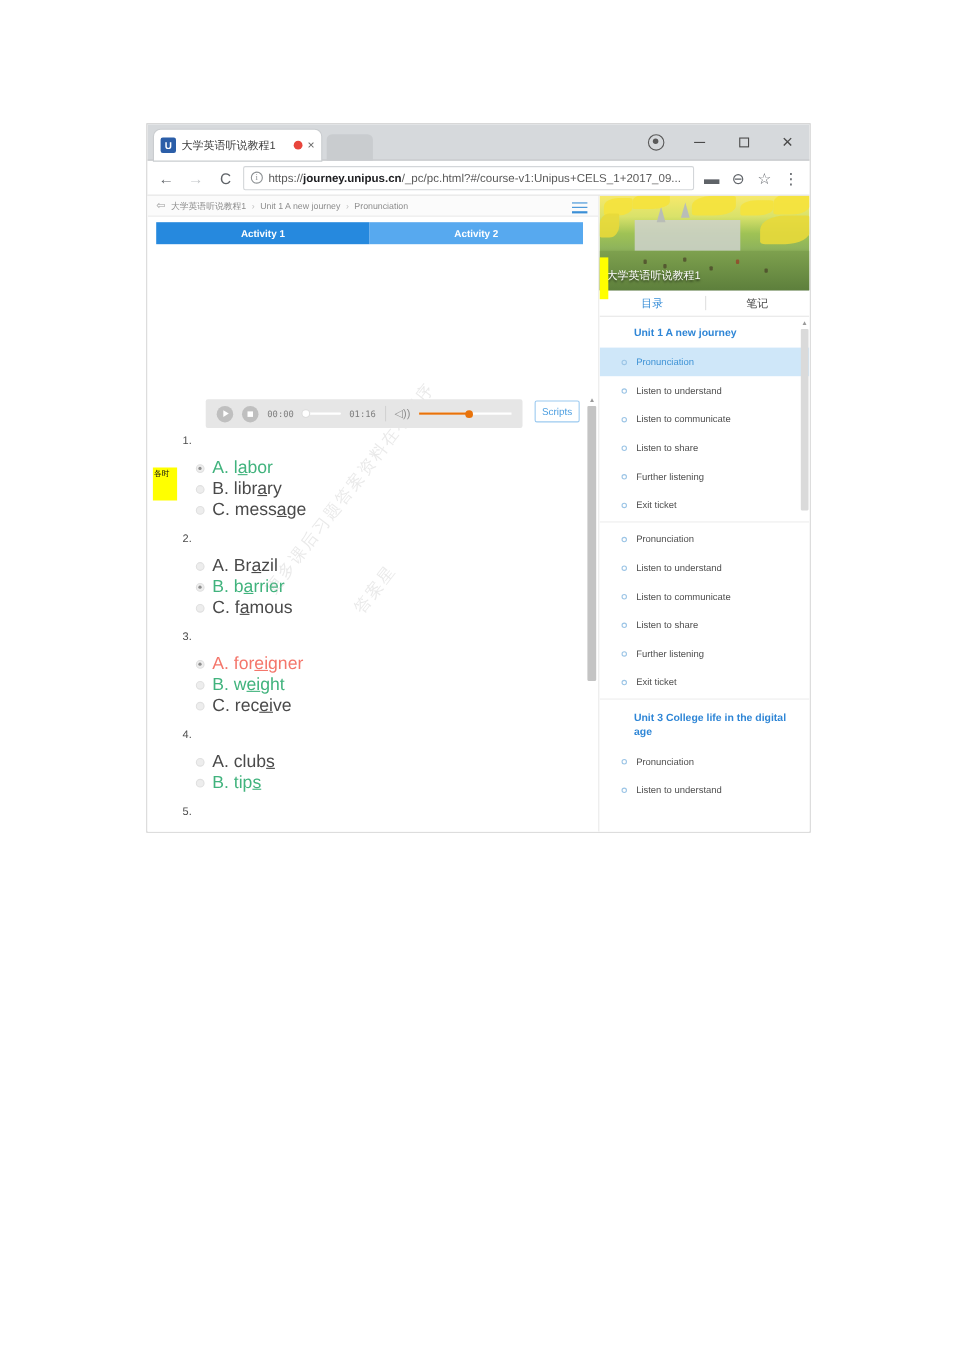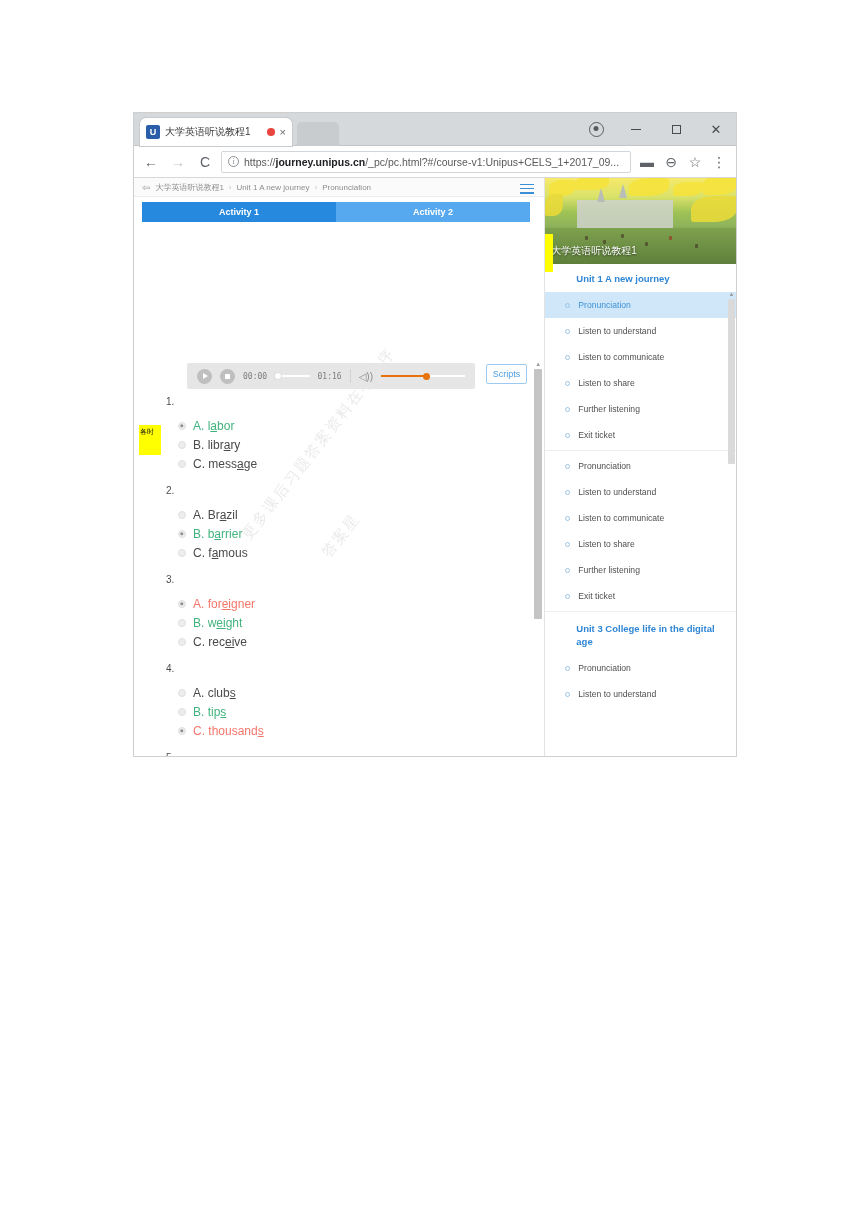--- a/index.html
+++ b/index.html
@@ -347,21 +347,21 @@
   }
   .radio.checked::after {
     content: "";
     position: absolute;
     left: 50%; top: 50%;
     transform: translate(-50%,-50%);
     width: 3.4px; height: 3.4px;
     border-radius: 50%;
     background: #8e8e8e;
   }
-  .opt-text { font-size: 12px; color: #4a4a4a; white-space: nowrap; }
+  .opt-text { font-size: 16px; color: #4a4a4a; white-space: nowrap; }
   .opt-text.correct { color: #41b37d; }
   .opt-text.wrong   { color: #f4766b; }
   .opt-text u { text-decoration: underline; }
 
   
   #pane-scroll {
     position: absolute;
     right: 2px; top: 182px;
     width: 8px; height: 358px;
     z-index: 6;
@@ -645,24 +645,20 @@
           </div>
           <div class="q-block">
             <div class="q-num">4.</div>
             <div class="q-opt">
               <span class="radio"></span>
               <span class="opt-text">A. club<u>s</u></span>
             </div>
             <div class="q-opt">
               <span class="radio"></span>
               <span class="opt-text correct">B. tip<u>s</u></span>
-            </div>
-            <div class="q-opt">
-              <span class="radio checked"></span>
-              <span class="opt-text wrong">C. thousand<u>s</u></span>
             </div>
           </div>
           <div class="q-block">
             <div class="q-num">5.</div>
           </div>
         </div>
 
       <div id="pane-scroll">
         <div class="up">▲</div>
         <div class="thumb"></div>
@@ -685,20 +681,24 @@
         <div class="banner-person" style="left:40px;top:58px;"></div>
         <div class="banner-person" style="left:58px;top:62px;"></div>
         <div class="banner-person" style="left:76px;top:56px;"></div>
         <div class="banner-person" style="left:100px;top:64px;"></div>
         <div class="banner-person" style="left:124px;top:58px;background:rgba(160,40,30,.6);"></div>
         <div class="banner-person" style="left:150px;top:66px;"></div>
         <div id="banner-title">大学英语听说教程1</div>
       </div>
       <div id="yellow-strip"></div>
 
+      <div id="sb-tabs">
+        <div class="sb-tab active">目录</div>
+        <div class="sb-tab">笔记</div>
+      </div>
 
       <div id="toc">
           <div class="unit-head">Unit 1 A new journey</div>
           <div class="toc-item active">
             <span class="toc-bullet"></span>
             <span>Pronunciation</span>
           </div>
           <div class="toc-item">
             <span class="toc-bullet"></span>
             <span>Listen to understand</span>

